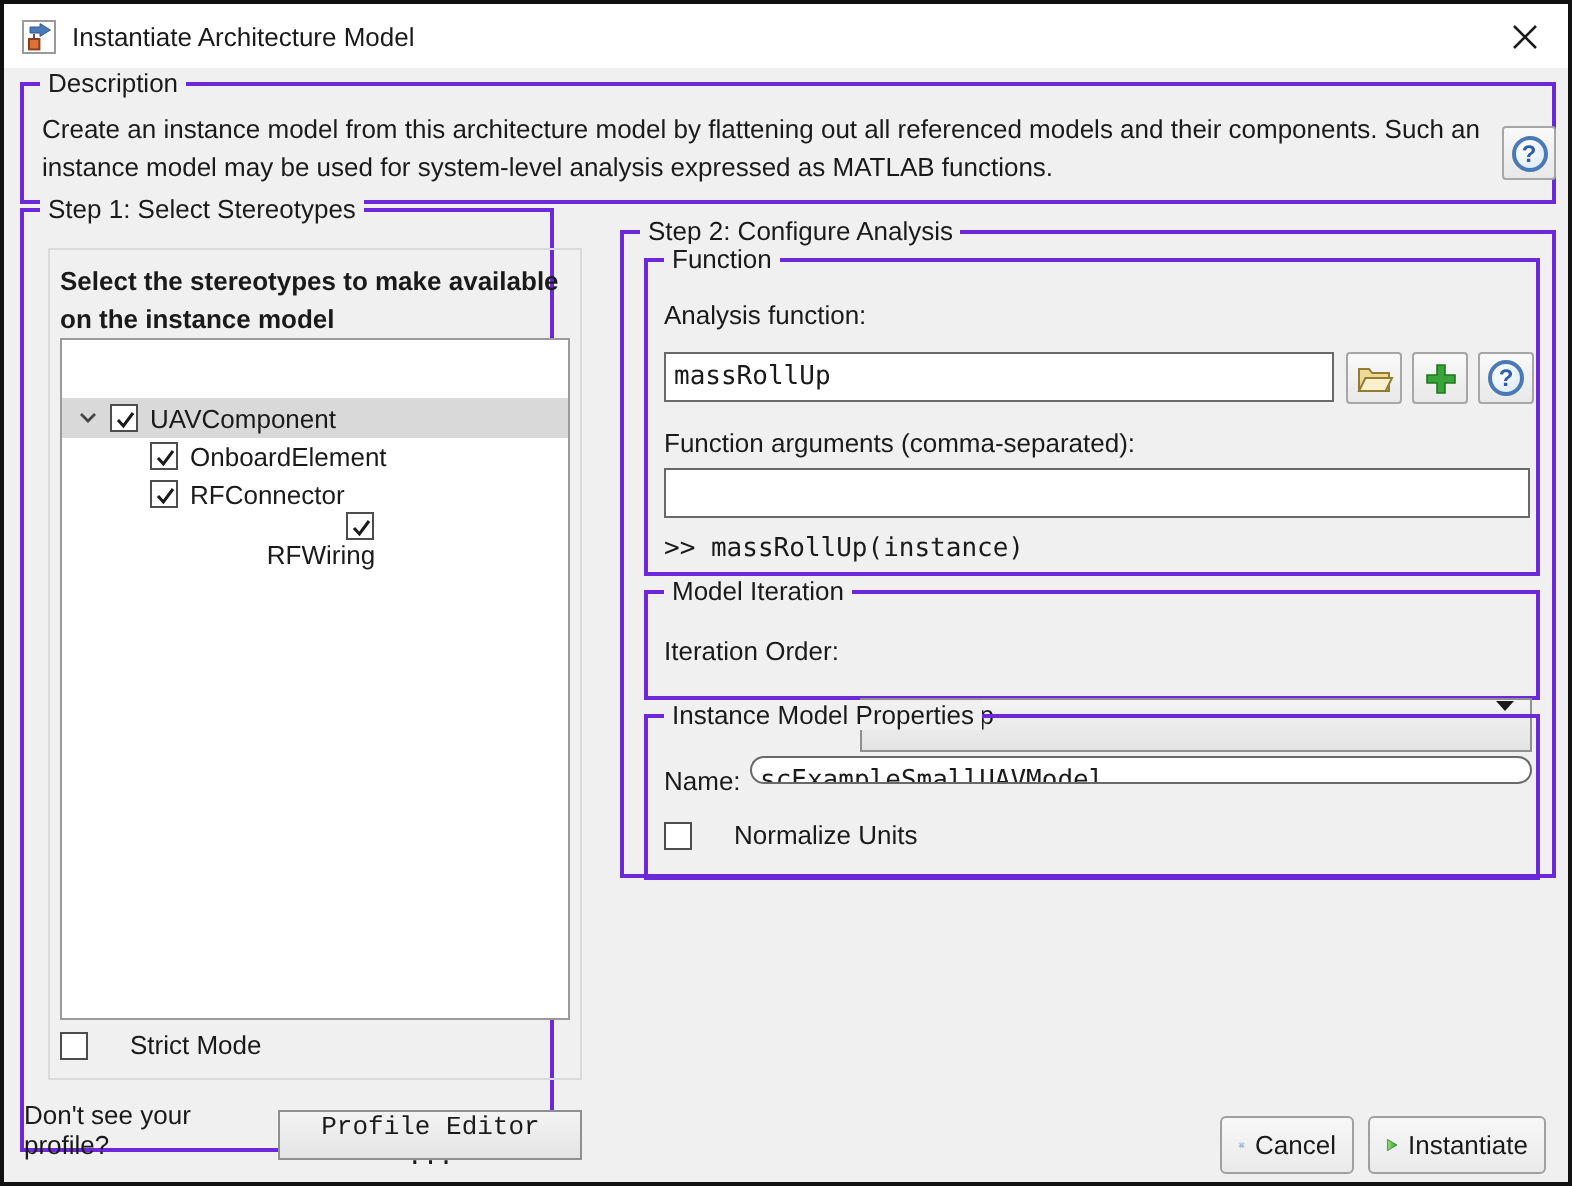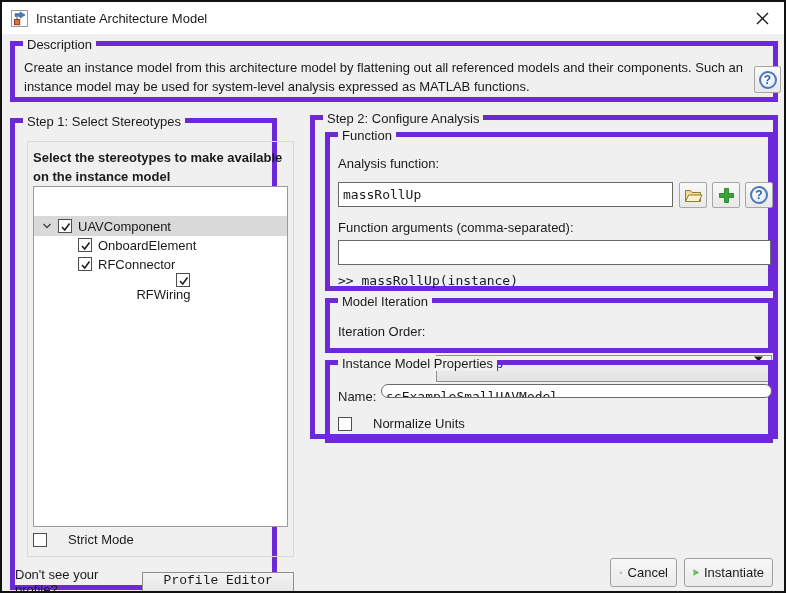--- a/index.html
+++ b/index.html
@@ -8,21 +8,21 @@
     position:relative;width:786px;height:593px;margin:0;
     background:#f0f0f0;border:2px solid #111;overflow:hidden;
     font-family:"Liberation Sans",sans-serif;font-size:13px;color:#1a1a1a;
   }
   
   .titlebar{position:absolute;left:0;top:0;width:100%;height:32px;background:#ffffff;display:flex;align-items:center;text-align:right;}
   .titleicon{margin-left:9px;width:17px;height:17px;flex:none;}
   .titletext{margin-left:8px;font-size:13px;white-space:nowrap;}
   .closebtn{position:absolute;right:8px;top:3px;width:28px;height:26px;display:flex;align-items:center;justify-content:center;cursor:pointer;background:transparent;border:none;padding:0;}
   
-  .grp{position:absolute;border:5px solid #6d28d9;background:transparent;}
+  .grp{position:absolute;border:2px solid #6d28d9;background:transparent;}
   .grp>.legend{position:absolute;top:-9px;left:8px;background:#f0f0f0;padding:0 4px;font-size:13px;white-space:nowrap;}
   .panel{position:absolute;border:1px solid #dadada;}
   
   .field{position:absolute;background:#fff;border:1px solid #696969;font-family:"DejaVu Sans Mono",monospace;font-size:13px;line-height:23px;padding:0 4px;overflow:hidden;white-space:nowrap;}
   .lbl{position:absolute;white-space:nowrap;}
   .mono{font-family:"DejaVu Sans Mono",monospace;}
   
   .iconbtn{position:absolute;width:28px;height:26px;background:linear-gradient(#f9f9f9,#e8e8e8);border:1px solid #a6a6a6;border-radius:2px;display:flex;align-items:center;justify-content:center;cursor:pointer;padding:0;}
   .pushbtn{position:absolute;background:linear-gradient(#f7f7f7,#eaeaea);border:1px solid #a0a0a0;border-radius:3px;display:flex;align-items:center;justify-content:flex-start;gap:5px;cursor:pointer;font-family:"Liberation Sans",sans-serif;font-size:13px;color:#1a1a1a;padding:0 8px;}
   .qcircle{display:inline-flex;width:18px;height:18px;border:2px solid #4a7ab5;border-radius:50%;color:#2b5fa8;font-weight:bold;font-size:12px;align-items:center;justify-content:center;background:radial-gradient(circle at 35% 30%,#ffffff,#d8e6f6);}
@@ -63,21 +63,21 @@
   </div>
 
   <div class="grp" style="left:8px;top:39px;width:768px;height:61px;">
     <span class="legend">Description</span>
     <div class="lbl" style="left:9px;top:12px;width:722px;white-space:normal;line-height:19px;">Create an instance model from this architecture model by flattening out all referenced models and their components. Such an instance model may be used for system-level analysis expressed as MATLAB functions.</div>
     <button class="iconbtn" style="left:739px;top:20px;width:27px;height:27px;">
       <span class="qcircle">?</span>
     </button>
   </div>
 
-  <div class="grp" style="left:8px;top:116px;width:267px;height:472px;">
+  <div class="grp" style="left:8px;top:102px;width:267px;height:472px;">
     <span class="legend">Step 1: Select Stereotypes</span>
 
     <div class="panel" style="left:12px;top:18px;width:267px;height:416px;">
       <div class="lbl" style="left:5px;top:6px;width:256px;white-space:normal;line-height:19px;font-weight:bold;">Select the stereotypes to make available on the instance model</div>
 
       <div class="tree" style="left:5px;top:44px;width:255px;height:341px;">
 
         <div class="trow sel" style="top:29px;">
           <svg width="10" height="10" viewBox="0 0 10 10" style="margin-left:8px;flex:none;">
             <polyline points="1.5,3 5,6.5 8.5,3" stroke="#444" stroke-width="1.4" fill="none"></polyline>

